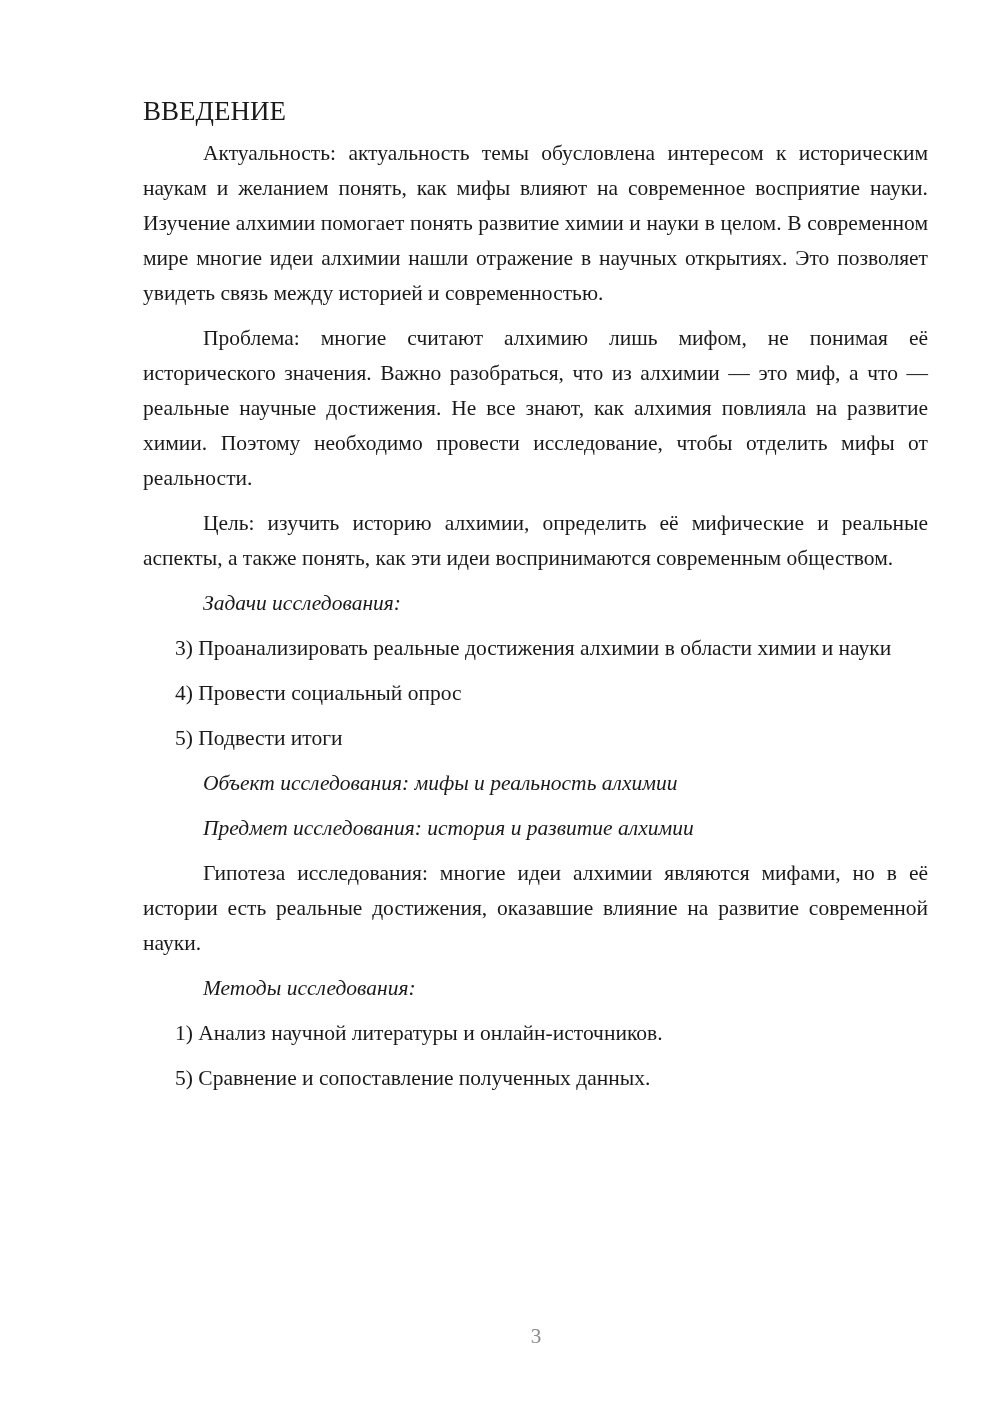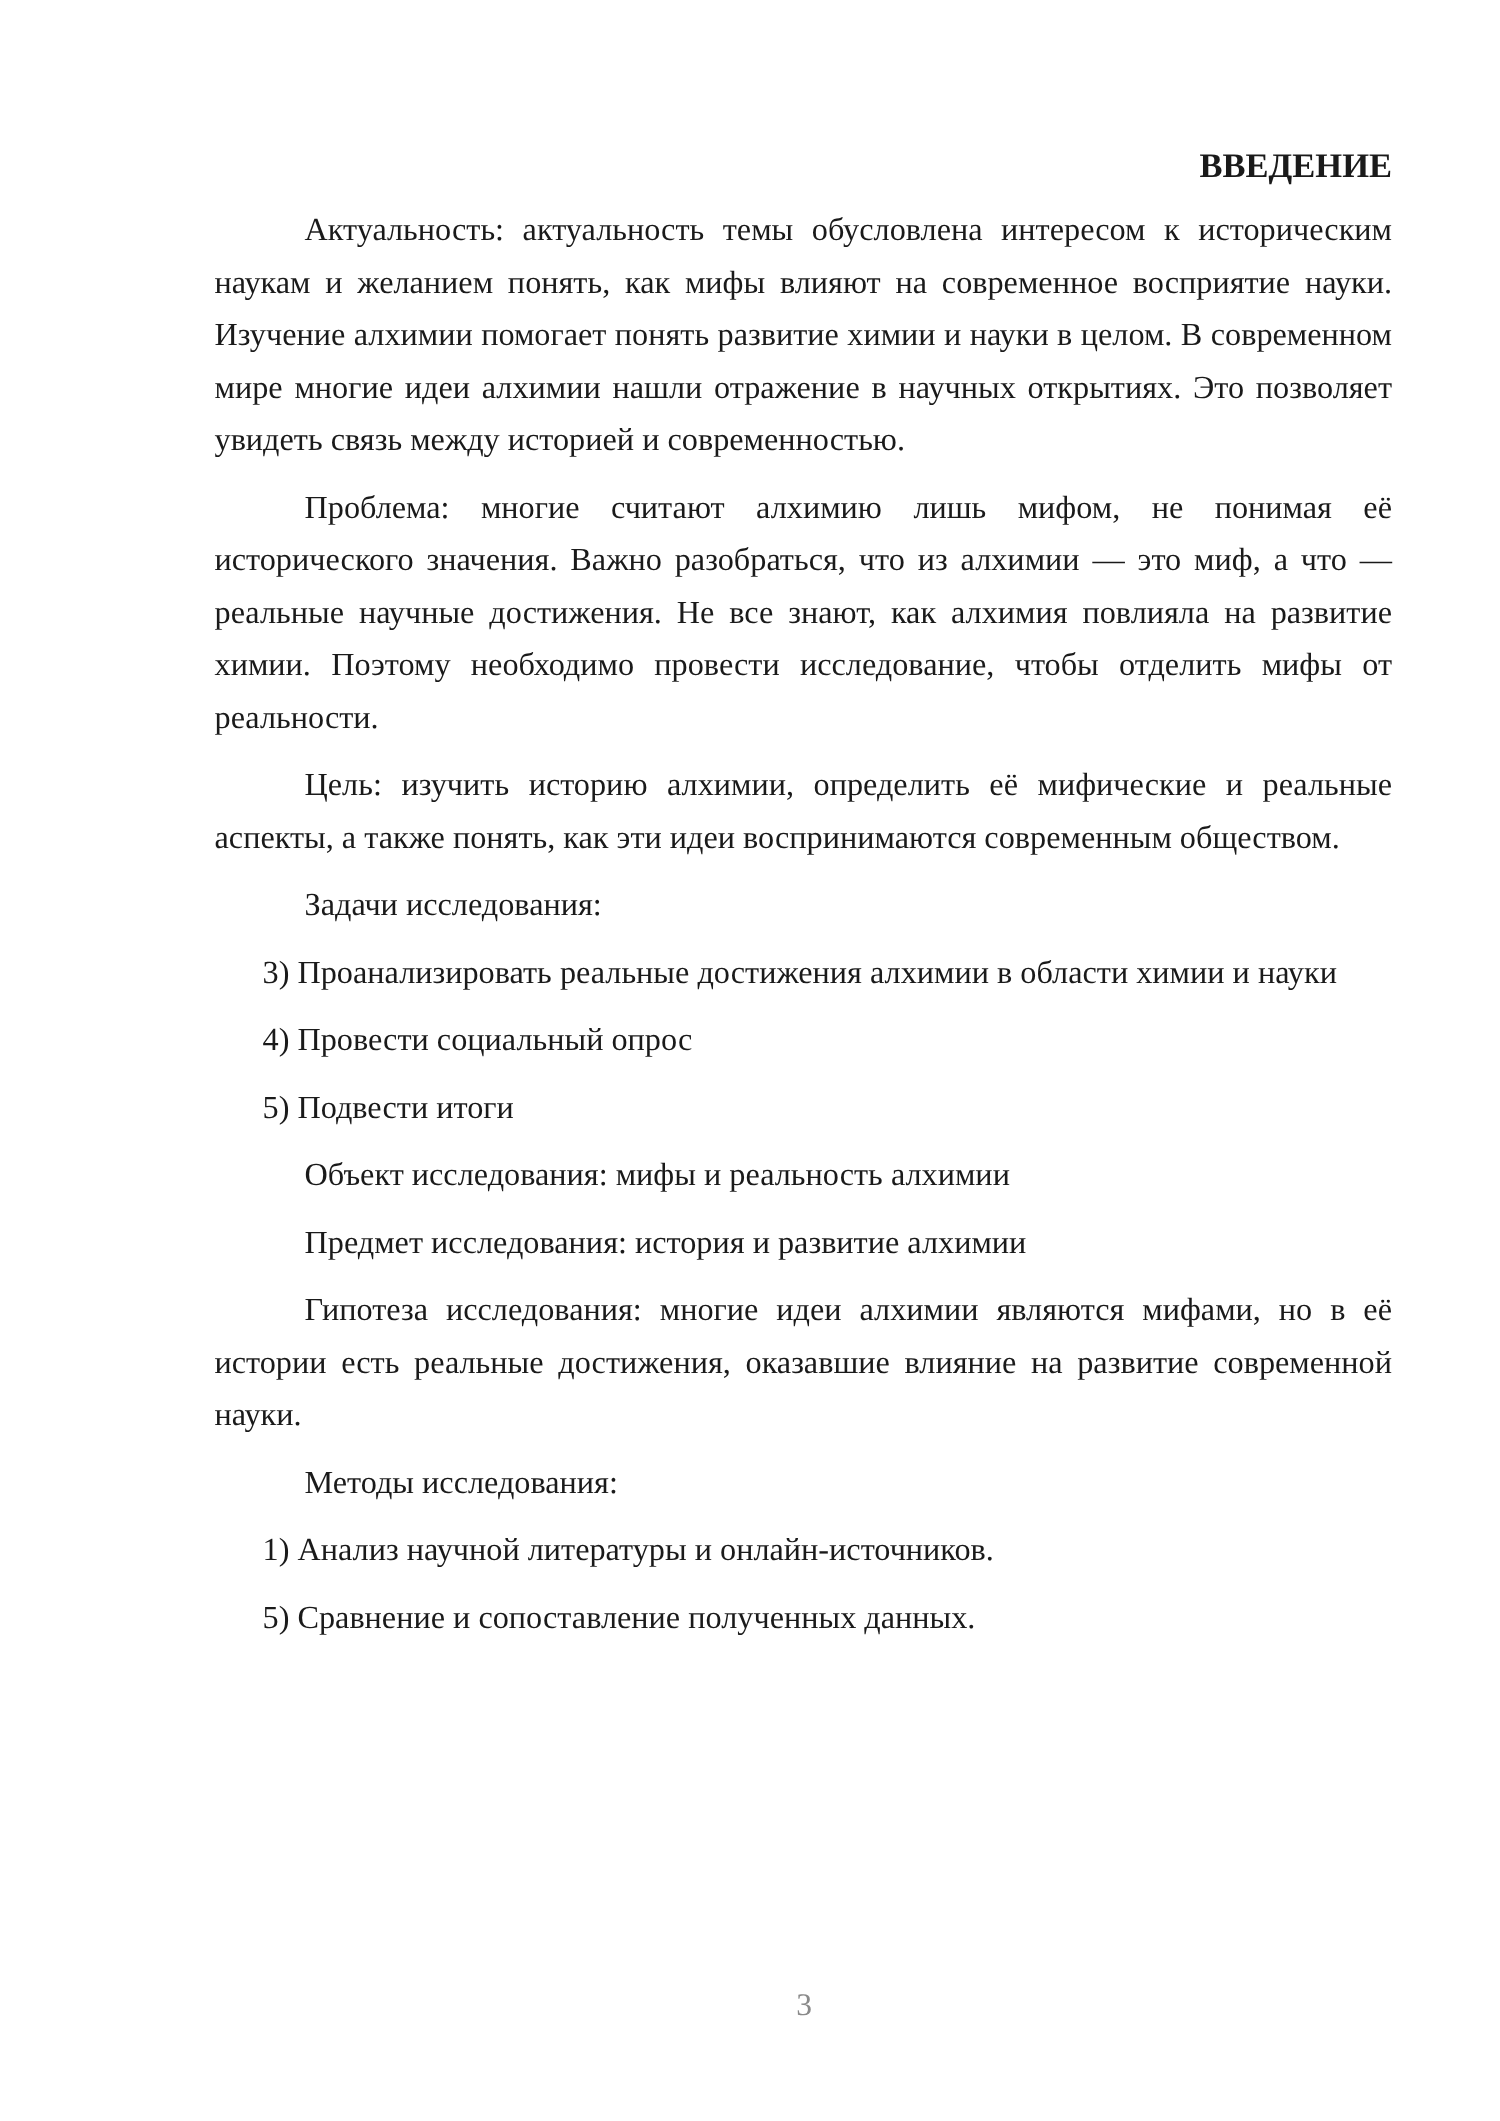--- a/index.html
+++ b/index.html
@@ -24,35 +24,36 @@
     }
     .content {
       position: absolute;
       left: 143px;
       top: 96px;
       width: 785px;
       font-size: 21.5px;
       line-height: 35px;
     }
     .title {
-      text-align: right;
-      font-weight: bold;
-      font-size: 23px;
+      text-align: left;
+      font-weight: normal;
+      font-size: 27px;
       line-height: 30px;
       margin: 0 0 10px 0;
       padding-left: 0;
     }
     .para {
       text-align: justify;
       text-indent: 60px;
       margin: 0 0 10px 0;
     }
     .line-para {
       text-indent: 60px;
       margin: 0 0 10px 0;
+      font-style: italic;
     }
     .list-item {
       text-indent: 32px;
       margin: 0 0 10px 0;
       text-align: left;
     }
     .page-number {
       position: absolute;
       left: 0;
       width: 1072px;

